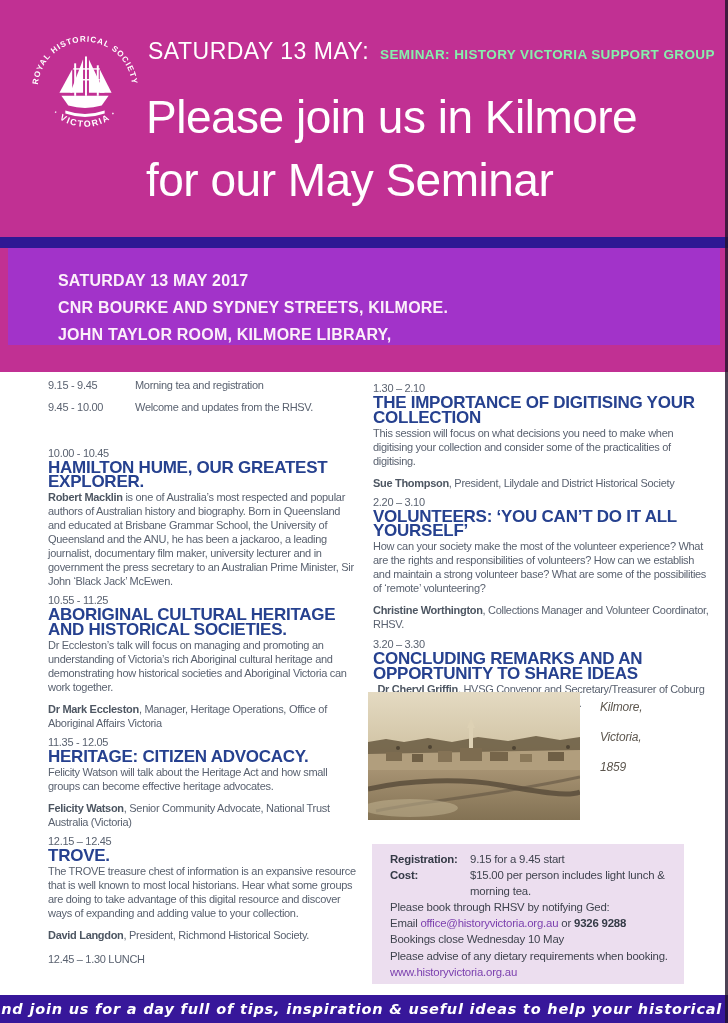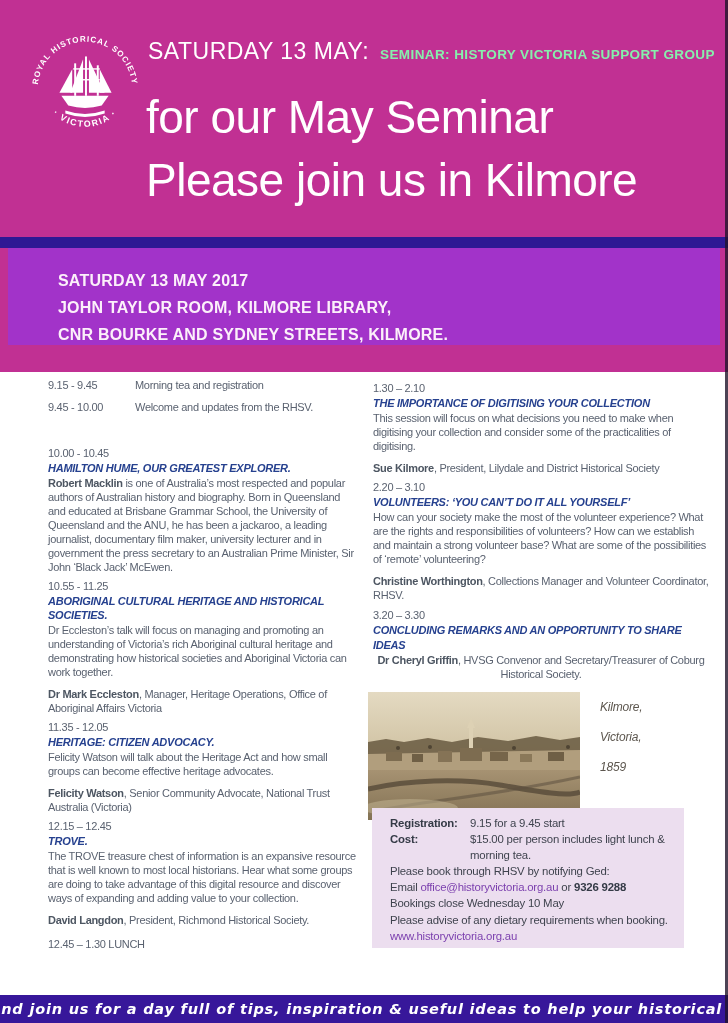--- a/index.html
+++ b/index.html
@@ -32,35 +32,35 @@
 
   
   .col { position:absolute; color:#5a6270; font-size:11px; line-height:14px; letter-spacing:-0.3px; }
   .col-left  { left:48px;  top:378px; width:308px; }
   .col-right { left:373px; top:381px; width:336px; }
   .t-rows { margin-bottom:31px; }
   .t-row  { display:flex; margin-bottom:7.5px; line-height:14.5px; }
   .t-row .t { width:87px; flex:none; }
   .session { margin-bottom:5px; }
   .s-time  { line-height:14.5px; margin-bottom:0.5px; }
-  .s-title { color:#26418f; font-weight:bold; font-size:11px; line-height:14.5px; letter-spacing:-0.25px; margin-bottom:0.5px;font-style:italic; }
+  .s-title { color:#26418f; font-weight:bold; font-size:17px; line-height:14.5px; letter-spacing:-0.25px; margin-bottom:0.5px; }
   .s-body  { }
   .s-speaker { margin-top:8px; }
   .s-speaker b, .s-body b { color:#4d5662; }
   .lunch-line { margin-top:10px; line-height:14.5px; }
 
   
   .photo-row { position:absolute; left:368px; top:692px; width:340px; height:130px; }
   .photo-svg { display:block; }
   .photo-caption { position:absolute; left:232px; top:0; font-style:italic; color:#5c564e;
                    font-size:12px; line-height:30px; letter-spacing:-0.2px; }
   .photo-caption div { white-space:nowrap; }
 
   
-  .reg-box { position:absolute; left:372px; top:808px; width:312px; height:140px; background:#ecdeef;
+  .reg-box { position:absolute; left:372px; top:844px; width:312px; height:140px; background:#ecdeef;
              box-sizing:border-box; padding:7px 12px 0 18px; color:#3f434e;
              font-size:11.4px; line-height:16.1px; letter-spacing:-0.2px; }
   .reg-row { display:grid; grid-template-columns:80px 1fr; }
   .reg-label { font-weight:bold; color:#343a46; }
   .reg-link { color:#7b3fae; cursor:pointer; }
   .reg-line b { color:#343a46; }
 </style>
 </head>
 <body>
 
@@ -92,31 +92,31 @@
         <path d="M40 88 Q60 95 80 88 L80 91 Q60 98 40 91 Z"></path>
       </g>
     </svg>
 
     <div class="header-row">
       <span class="header-date">SATURDAY 13 MAY:</span>
       <span class="header-seminar">SEMINAR: HISTORY VICTORIA SUPPORT GROUP</span>
     </div>
 
     <div class="hero-title">
+      <span>Please join us in Kilmore</span>
       <span>for our May Seminar</span>
-      <span>Please join us in Kilmore</span>
     </div>
   </div>
 
   <div class="band-mid">
     <div class="stripe-navy"></div>
     <div class="venue-panel">
       <div class="venue-line">SATURDAY 13 MAY 2017</div>
+      <div class="venue-line">CNR BOURKE AND SYDNEY STREETS, KILMORE.</div>
       <div class="venue-line">JOHN TAYLOR ROOM, KILMORE LIBRARY,</div>
-      <div class="venue-line">CNR BOURKE AND SYDNEY STREETS, KILMORE.</div>
     </div>
   </div>
 
   <div class="col col-left">
     <div class="t-rows">
       <div class="t-row">
         <span class="t">9.15 - 9.45</span>
         <span class="d">Morning tea and registration</span>
       </div>
       <div class="t-row">
@@ -153,21 +153,21 @@
     </div>
 
     <div class="lunch-line">12.45  – 1.30 LUNCH</div>
   </div>
 
   <div class="col col-right">
     <div class="session">
       <div class="s-time">1.30  – 2.10</div>
       <div class="s-title">THE IMPORTANCE OF DIGITISING YOUR COLLECTION</div>
       <div class="s-body">This session will focus on what decisions you need to make when digitising your collection and consider some of the practicalities of digitising.</div>
-      <div class="s-speaker"><b>Sue Kilmore</b><span>, President, Lilydale and District Historical Society</span></div>
+      <div class="s-speaker"><b>Sue Thompson</b><span>, President, Lilydale and District Historical Society</span></div>
     </div>
 
     <div class="session" style="margin-bottom:6px;">
       <div class="s-time">2.20 – 3.10</div>
       <div class="s-title">VOLUNTEERS: ‘YOU CAN’T DO IT ALL YOURSELF’</div>
       <div class="s-body">How can your society make the most of the volunteer experience? What are the rights and responsibilities of volunteers? How can we establish and maintain a strong volunteer base? What are some of the possibilities of ‘remote’ volunteering?</div>
       <div class="s-speaker"><b>Christine Worthington</b><span>, Collections Manager and Volunteer Coordinator, RHSV.</span></div>
     </div>
 
     <div class="session">

